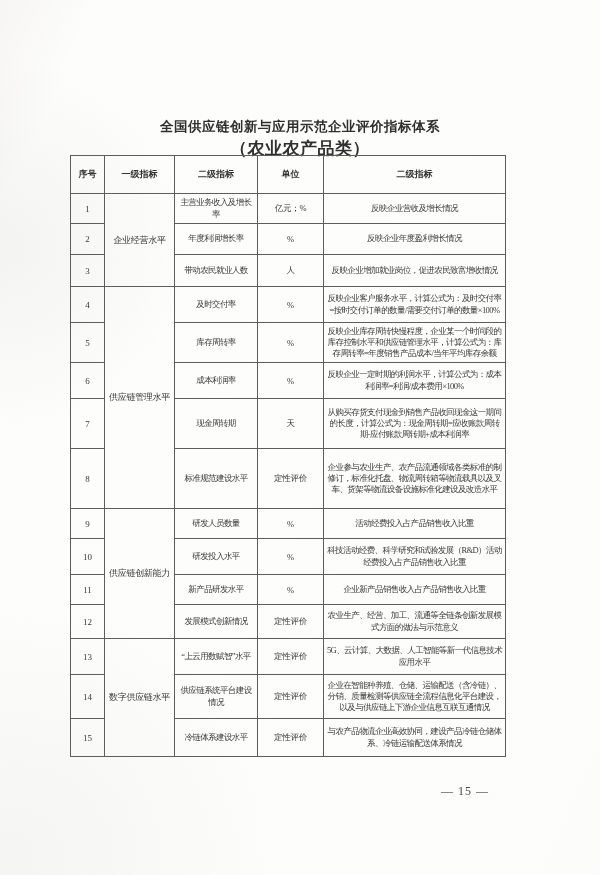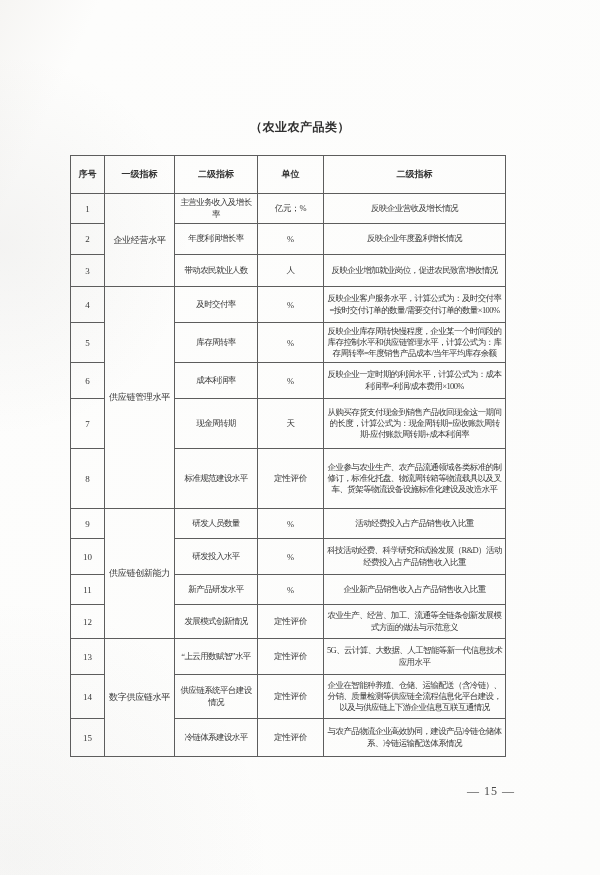--- a/index.html
+++ b/index.html
@@ -29,21 +29,21 @@
     width: 600px;
     text-align: center;
   }
   .title {
     font-size: 13.5px;
     font-weight: bold;
     color: #303030;
     letter-spacing: 0.5px;
   }
   .subtitle {
-    font-size: 12px;
+    font-size: 17px;
     font-weight: bold;
     color: #303030;
     margin-top: 1px;
     letter-spacing: 0.5px;
   }
   table.indicator-table {
     position: absolute;
     left: 70px;
     top: 155px;
     width: 435px;
@@ -87,34 +87,35 @@
   tbody tr:nth-child(9)  { height: 30px; }
   tbody tr:nth-child(10) { height: 36px; margin-left: 24px; }
   tbody tr:nth-child(11) { height: 30px; }
   tbody tr:nth-child(12) { height: 34px; }
   tbody tr:nth-child(13) { height: 36px; margin-top: 10px; }
   tbody tr:nth-child(14) { height: 44px; }
   tbody tr:nth-child(15) { height: 38px; }
   .page-number {
     position: absolute;
     top: 784px;
-    left: 446px;
+    left: 420px;
     width: 90px;
     text-align: center;
     font-size: 12px;
     color: #4a4a4a;
     letter-spacing: 1px;
   }
 </style>
 </head>
 <body>
 
 <div class="page">
 
   <div class="title-block">
+    <div class="title">全国供应链创新与应用示范企业评价指标体系</div>
     <div class="subtitle">（农业农产品类）</div>
   </div>
 
   <table class="indicator-table">
     <colgroup>
       <col style="width:34px">
       <col style="width:70px">
       <col style="width:83px">
       <col style="width:66px">
       <col style="width:182px">

